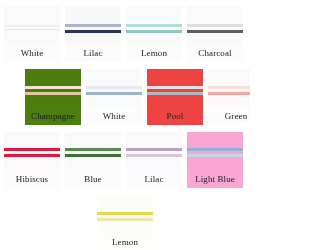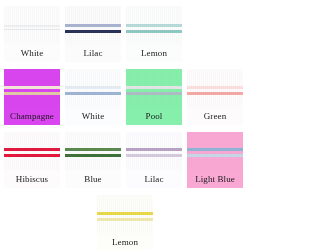--- a/index.html
+++ b/index.html
@@ -110,37 +110,44 @@
         </div>
         <div class="label">Lilac</div>
       </div>
       <div class="swatch-card" style="background: rgb(251, 252, 252);">
         <div class="fabric">
           <div class="stripe" style="background: rgb(182, 219, 216); top: 18px; height: 3px; opacity: 1;"></div>
           <div class="stripe" style="background: rgb(143, 200, 196); top: 24px; height: 3px; opacity: 1;"></div>
         </div>
         <div class="label">Lemon</div>
       </div>
+      <div class="swatch-card" style="background: rgb(252, 252, 252);">
+        <div class="fabric">
+          <div class="stripe" style="background: rgb(226, 226, 226); top: 18px; height: 3px; opacity: 1;"></div>
+          <div class="stripe" style="background: rgb(95, 95, 95); top: 24px; height: 3px; opacity: 1;"></div>
+        </div>
+        <div class="label">Charcoal</div>
+      </div>
     </div>
     <div class="swatch-row">
-      <div class="swatch-card" style="background: #d946ef;">
+      <div class="swatch-card" style="background: #4d7c0f; margin-left: 21px;">
         <div class="fabric">
           <div class="stripe" style="background: rgb(243, 231, 214); top: 17px; height: 3px; opacity: 1;"></div>
           <div class="stripe" style="background: rgb(226, 200, 164); top: 23px; height: 3px; opacity: 1;"></div>
         </div>
         <div class="label">Champagne</div>
       </div>
       <div class="swatch-card" style="background: rgb(251, 252, 253);">
         <div class="fabric">
           <div class="stripe" style="background: rgb(231, 236, 243); top: 17px; height: 3px; opacity: 1;"></div>
           <div class="stripe" style="background: rgb(159, 180, 212); top: 23px; height: 3px; opacity: 1;"></div>
         </div>
         <div class="label">White</div>
       </div>
-      <div class="swatch-card" style="background: #86efac;">
+      <div class="swatch-card" style="background: #ef4444;">
         <div class="fabric">
           <div class="stripe" style="background: rgb(227, 229, 230); top: 17px; height: 3px; opacity: 1;"></div>
           <div class="stripe" style="background: rgb(174, 188, 196); top: 23px; height: 3px; opacity: 1;"></div>
         </div>
         <div class="label">Pool</div>
       </div>
       <div class="swatch-card" style="background: rgb(253, 251, 251);">
         <div class="fabric">
           <div class="stripe" style="background: rgb(250, 223, 221); top: 17px; height: 3px; opacity: 1;"></div>
           <div class="stripe" style="background: rgb(244, 169, 164); top: 23px; height: 3px; opacity: 1;"></div>

